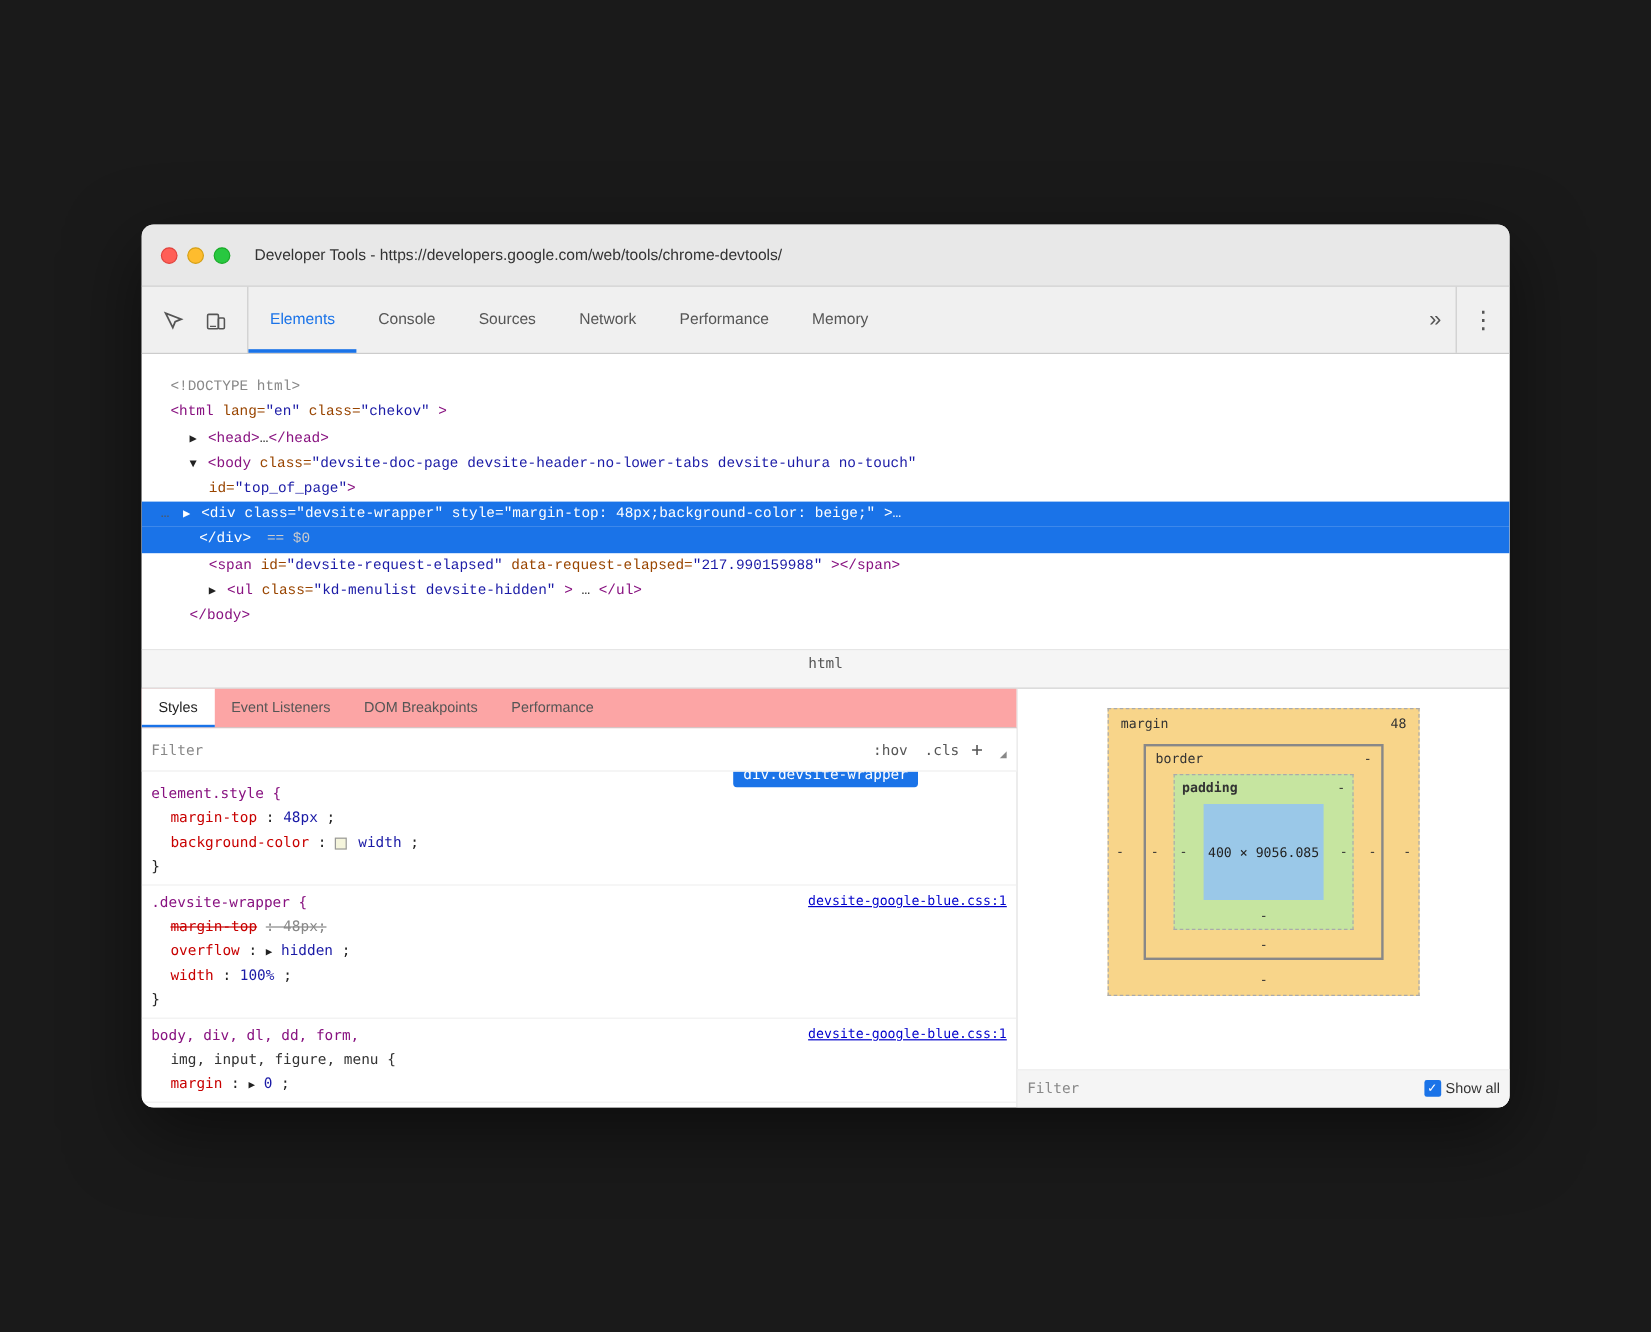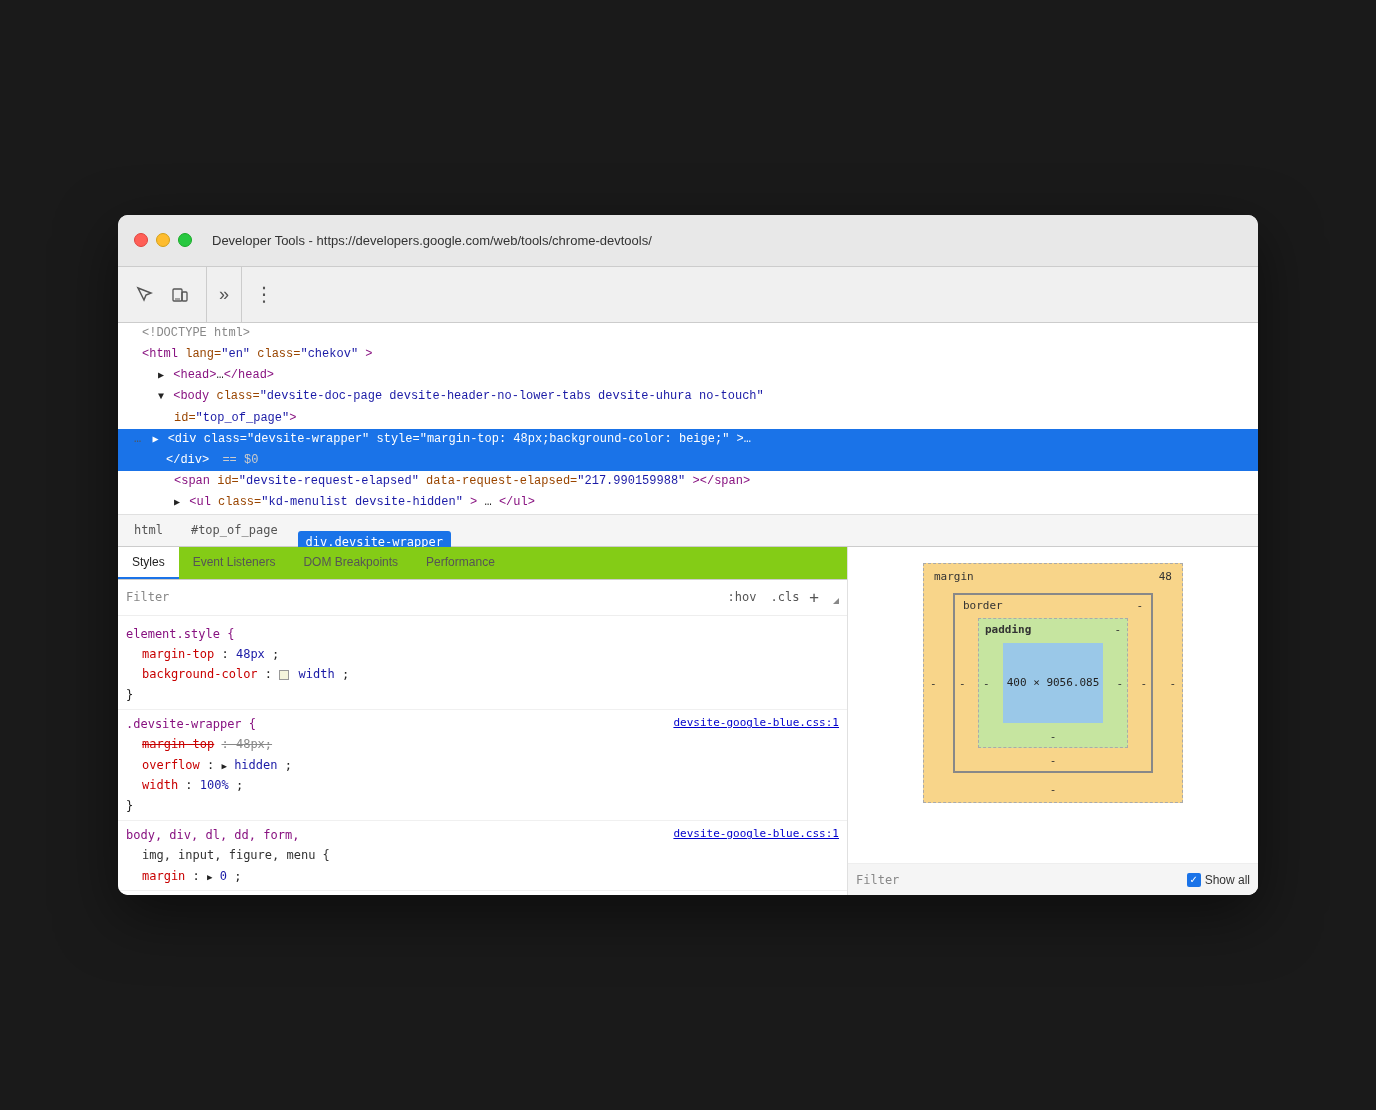--- a/index.html
+++ b/index.html
@@ -108,21 +108,21 @@
       color: #555;
       cursor: pointer;
       border-left: 1px solid #ccc;
     }
     
     .dom-panel {
       background: #fff;
       font-family: 'Menlo', 'Monaco', 'Courier New', monospace;
       font-size: 12px;
       line-height: 1.6;
-      padding: 0 0;
+      padding: 17px 0;
       border-bottom: 1px solid #e0e0e0;
     }
     .dom-line {
       padding: 1px 8px 1px 24px;
       white-space: nowrap;
       overflow: hidden;
       color: #222;
     }
     .dom-line.selected {
       background: #1a73e8;
@@ -142,20 +142,21 @@
     .breadcrumb {
       background: #f5f5f5;
       border-bottom: 1px solid #ccc;
       display: flex;
       align-items: center;
       padding: 0 8px;
       height: 32px;
       gap: 12px;
       font-size: 12px;
       font-family: 'Menlo', monospace;
+      flex-direction: column;
     }
     .breadcrumb-item {
       padding: 4px 8px;
       color: #555;
       cursor: pointer;
       border-radius: 3px;
     }
     .breadcrumb-item.active {
       background: #1a73e8;
       color: #fff;
@@ -169,21 +170,21 @@
       background: #fff;
     }
     
     .styles-panel {
       flex: 0 0 730px;
       border-right: 1px solid #e0e0e0;
     }
     .panel-tabs {
       display: flex;
       border-bottom: 1px solid #ccc;
-      background: #84cc16;
+      background: #fca5a5;
       text-align: center;
     }
     .panel-tab {
       padding: 8px 14px;
       font-size: 12px;
       color: #555;
       cursor: pointer;
       border-bottom: 2px solid transparent;
     }
     .panel-tab.active {
@@ -440,20 +441,40 @@
         </svg>
       </div>
       <div class="toolbar-icon-btn">
         <svg width="18" height="18" viewBox="0 0 18 18" fill="none">
           <rect x="2" y="4" width="9" height="12" rx="1" stroke="#555" stroke-width="1.3" fill="none"></rect>
           <rect x="11" y="7" width="5" height="9" rx="1" stroke="#555" stroke-width="1.3" fill="none"></rect>
           <line x1="4" y1="14" x2="9" y2="14" stroke="#555" stroke-width="1"></line>
         </svg>
       </div>
     </div>
+    <div class="tabs">
+      <div class="tab active">
+        <span>Elements</span>
+      </div>
+      <div class="tab">
+        <span>Console</span>
+      </div>
+      <div class="tab">
+        <span>Sources</span>
+      </div>
+      <div class="tab">
+        <span>Network</span>
+      </div>
+      <div class="tab">
+        <span>Performance</span>
+      </div>
+      <div class="tab">
+        <span>Memory</span>
+      </div>
+    </div>
     <div class="toolbar-more">»</div>
     <div class="toolbar-menu">⋮</div>
   </div>
 
   <div class="dom-panel">
     <div class="dom-line indent-1">
       <span class="comment">&lt;!DOCTYPE html&gt;</span>
     </div>
     <div class="dom-line indent-1">
       <span class="tag">&lt;html</span>
@@ -491,20 +512,23 @@
       <span style="color:#994500"> data-request-elapsed=</span><span style="color:#1a1aa6">"217.990159988"</span>
       <span class="tag">&gt;&lt;/span&gt;</span>
     </div>
     <div class="dom-line indent-3">
       <span class="triangle">▶</span>
       <span class="tag">&lt;ul</span>
       <span style="color:#994500"> class=</span><span style="color:#1a1aa6">"kd-menulist devsite-hidden"</span>
       <span class="tag">&gt;</span>
       <span>…</span>
       <span class="tag">&lt;/ul&gt;</span>
+    </div>
+    <div class="dom-line indent-2">
+      <span class="tag">&lt;/body&gt;</span>
     </div>
   </div>
 
   <div class="breadcrumb">
     <span class="breadcrumb-item">html</span>
     <span class="breadcrumb-item">#top_of_page</span>
     <span class="breadcrumb-item active">div.devsite-wrapper</span>
   </div>
 
   <div class="bottom-panel">

